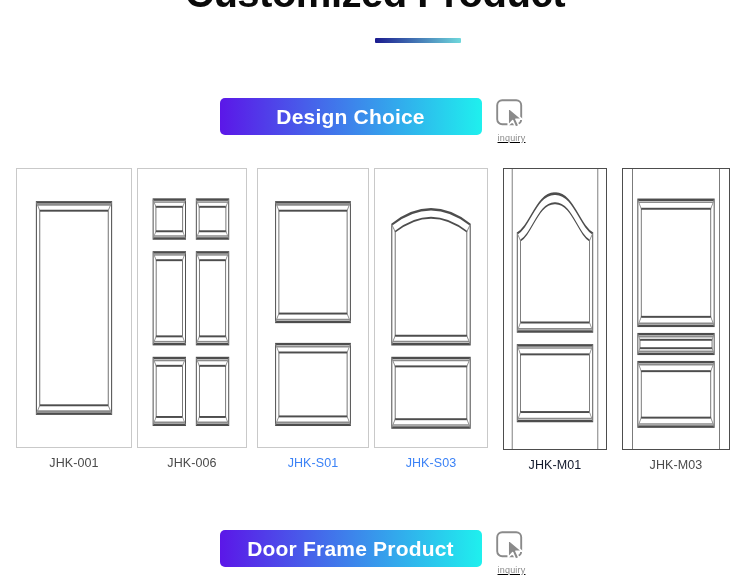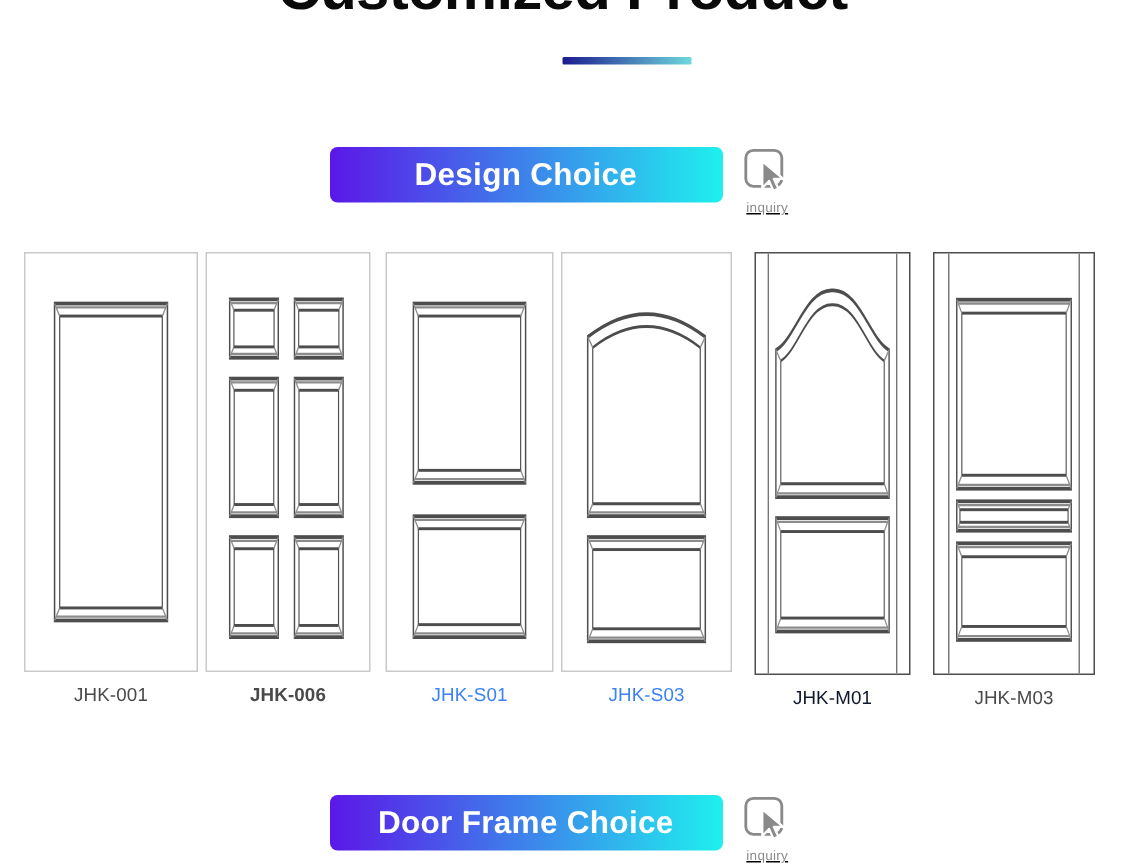--- a/index.html
+++ b/index.html
@@ -196,21 +196,21 @@
     <rect x="54" y="68" width="30" height="24" fill="none" stroke="#4d4d4d" stroke-width="0.9"></rect>
     <rect x="56.8" y="70.8" width="24.400000000000006" height="18.400000000000006" fill="none" stroke="#4d4d4d" stroke-width="0.7"></rect>
     <line x1="54" y1="68" x2="56.8" y2="70.8" stroke="#8c8c8c" stroke-width="0.6"></line>
     <line x1="84" y1="68" x2="81.2" y2="70.8" stroke="#8c8c8c" stroke-width="0.6"></line>
     <line x1="54" y1="92" x2="56.8" y2="89.2" stroke="#8c8c8c" stroke-width="0.6"></line>
     <line x1="84" y1="92" x2="81.2" y2="89.2" stroke="#8c8c8c" stroke-width="0.6"></line>
     <line x1="54.9" y1="68.9" x2="83.1" y2="68.9" stroke="#8c8c8c" stroke-width="0.55"></line>
     <line x1="54.9" y1="91.1" x2="83.1" y2="91.1" stroke="#8c8c8c" stroke-width="0.55"></line>
           </svg>
         </div>
-        <div class="door-label" style="top: 288px; color: rgb(74, 74, 74); font-weight: bold;">JHK-006</div>
+        <div class="door-label" style="top: 288px; color: rgb(74, 74, 74);">JHK-006</div>
       </div>
       <div class="door-cell" style="left: 257px; width: 112px;">
         <div class="door-card light" style="width: 112px; height: 280px;">
           <svg class="door-svg" viewBox="0 0 100 100" preserveAspectRatio="none">
     <rect x="16" y="12" width="68" height="43" fill="none" stroke="#4d4d4d" stroke-width="0.9"></rect>
     <rect x="19" y="15" width="62" height="37" fill="none" stroke="#4d4d4d" stroke-width="0.7"></rect>
     <line x1="16" y1="12" x2="19" y2="15" stroke="#8c8c8c" stroke-width="0.6"></line>
     <line x1="84" y1="12" x2="81" y2="15" stroke="#8c8c8c" stroke-width="0.6"></line>
     <line x1="16" y1="55" x2="19" y2="52" stroke="#8c8c8c" stroke-width="0.6"></line>
     <line x1="84" y1="55" x2="81" y2="52" stroke="#8c8c8c" stroke-width="0.6"></line>
@@ -307,21 +307,21 @@
     <line x1="86" y1="92" x2="82.8" y2="88.8" stroke="#8c8c8c" stroke-width="0.6"></line>
     <line x1="14.9" y1="69.9" x2="85.1" y2="69.9" stroke="#8c8c8c" stroke-width="0.55"></line>
     <line x1="14.9" y1="91.1" x2="85.1" y2="91.1" stroke="#8c8c8c" stroke-width="0.55"></line>
           </svg>
         </div>
         <div class="door-label" style="top: 290px; color: rgb(74, 74, 74);">JHK-M03</div>
       </div>
     </div>
 
   <div class="section-row bottom">
-    <button class="choice-btn" id="btn-1" style="background: linear-gradient(90deg, rgb(91, 23, 232) 0%, rgb(31, 240, 238) 100%); color: rgb(255, 255, 255);">Door Frame Choice</button>
+    <button class="choice-btn" id="btn-1" style="background: linear-gradient(90deg, rgb(91, 23, 232) 0%, rgb(31, 240, 238) 100%); color: rgb(255, 255, 255);">Door Frame Product</button>
     <div class="inquiry-wrap">
       <span class="inquiry-icon">
         <svg viewBox="0 0 33 33" width="33" height="33" aria-hidden="true">
           <rect x="2.2" y="2.2" width="24" height="24" rx="5" ry="5" fill="none" stroke="#8a8a8a" stroke-width="1.9"></rect>
           <path d="M13.2 9.6 L13.2 27.4 L17.7 22.6 L20.6 29.2 L23.9 27.7 L20.9 21.3 L27.2 21.3 Z" fill="#8a8a8a" stroke="#ffffff" stroke-width="1.5" stroke-linejoin="round"></path>
         </svg>
       </span>
       <span class="inquiry-label" style="color: rgb(138, 138, 138);">inquiry</span>
     </div>
   </div>

